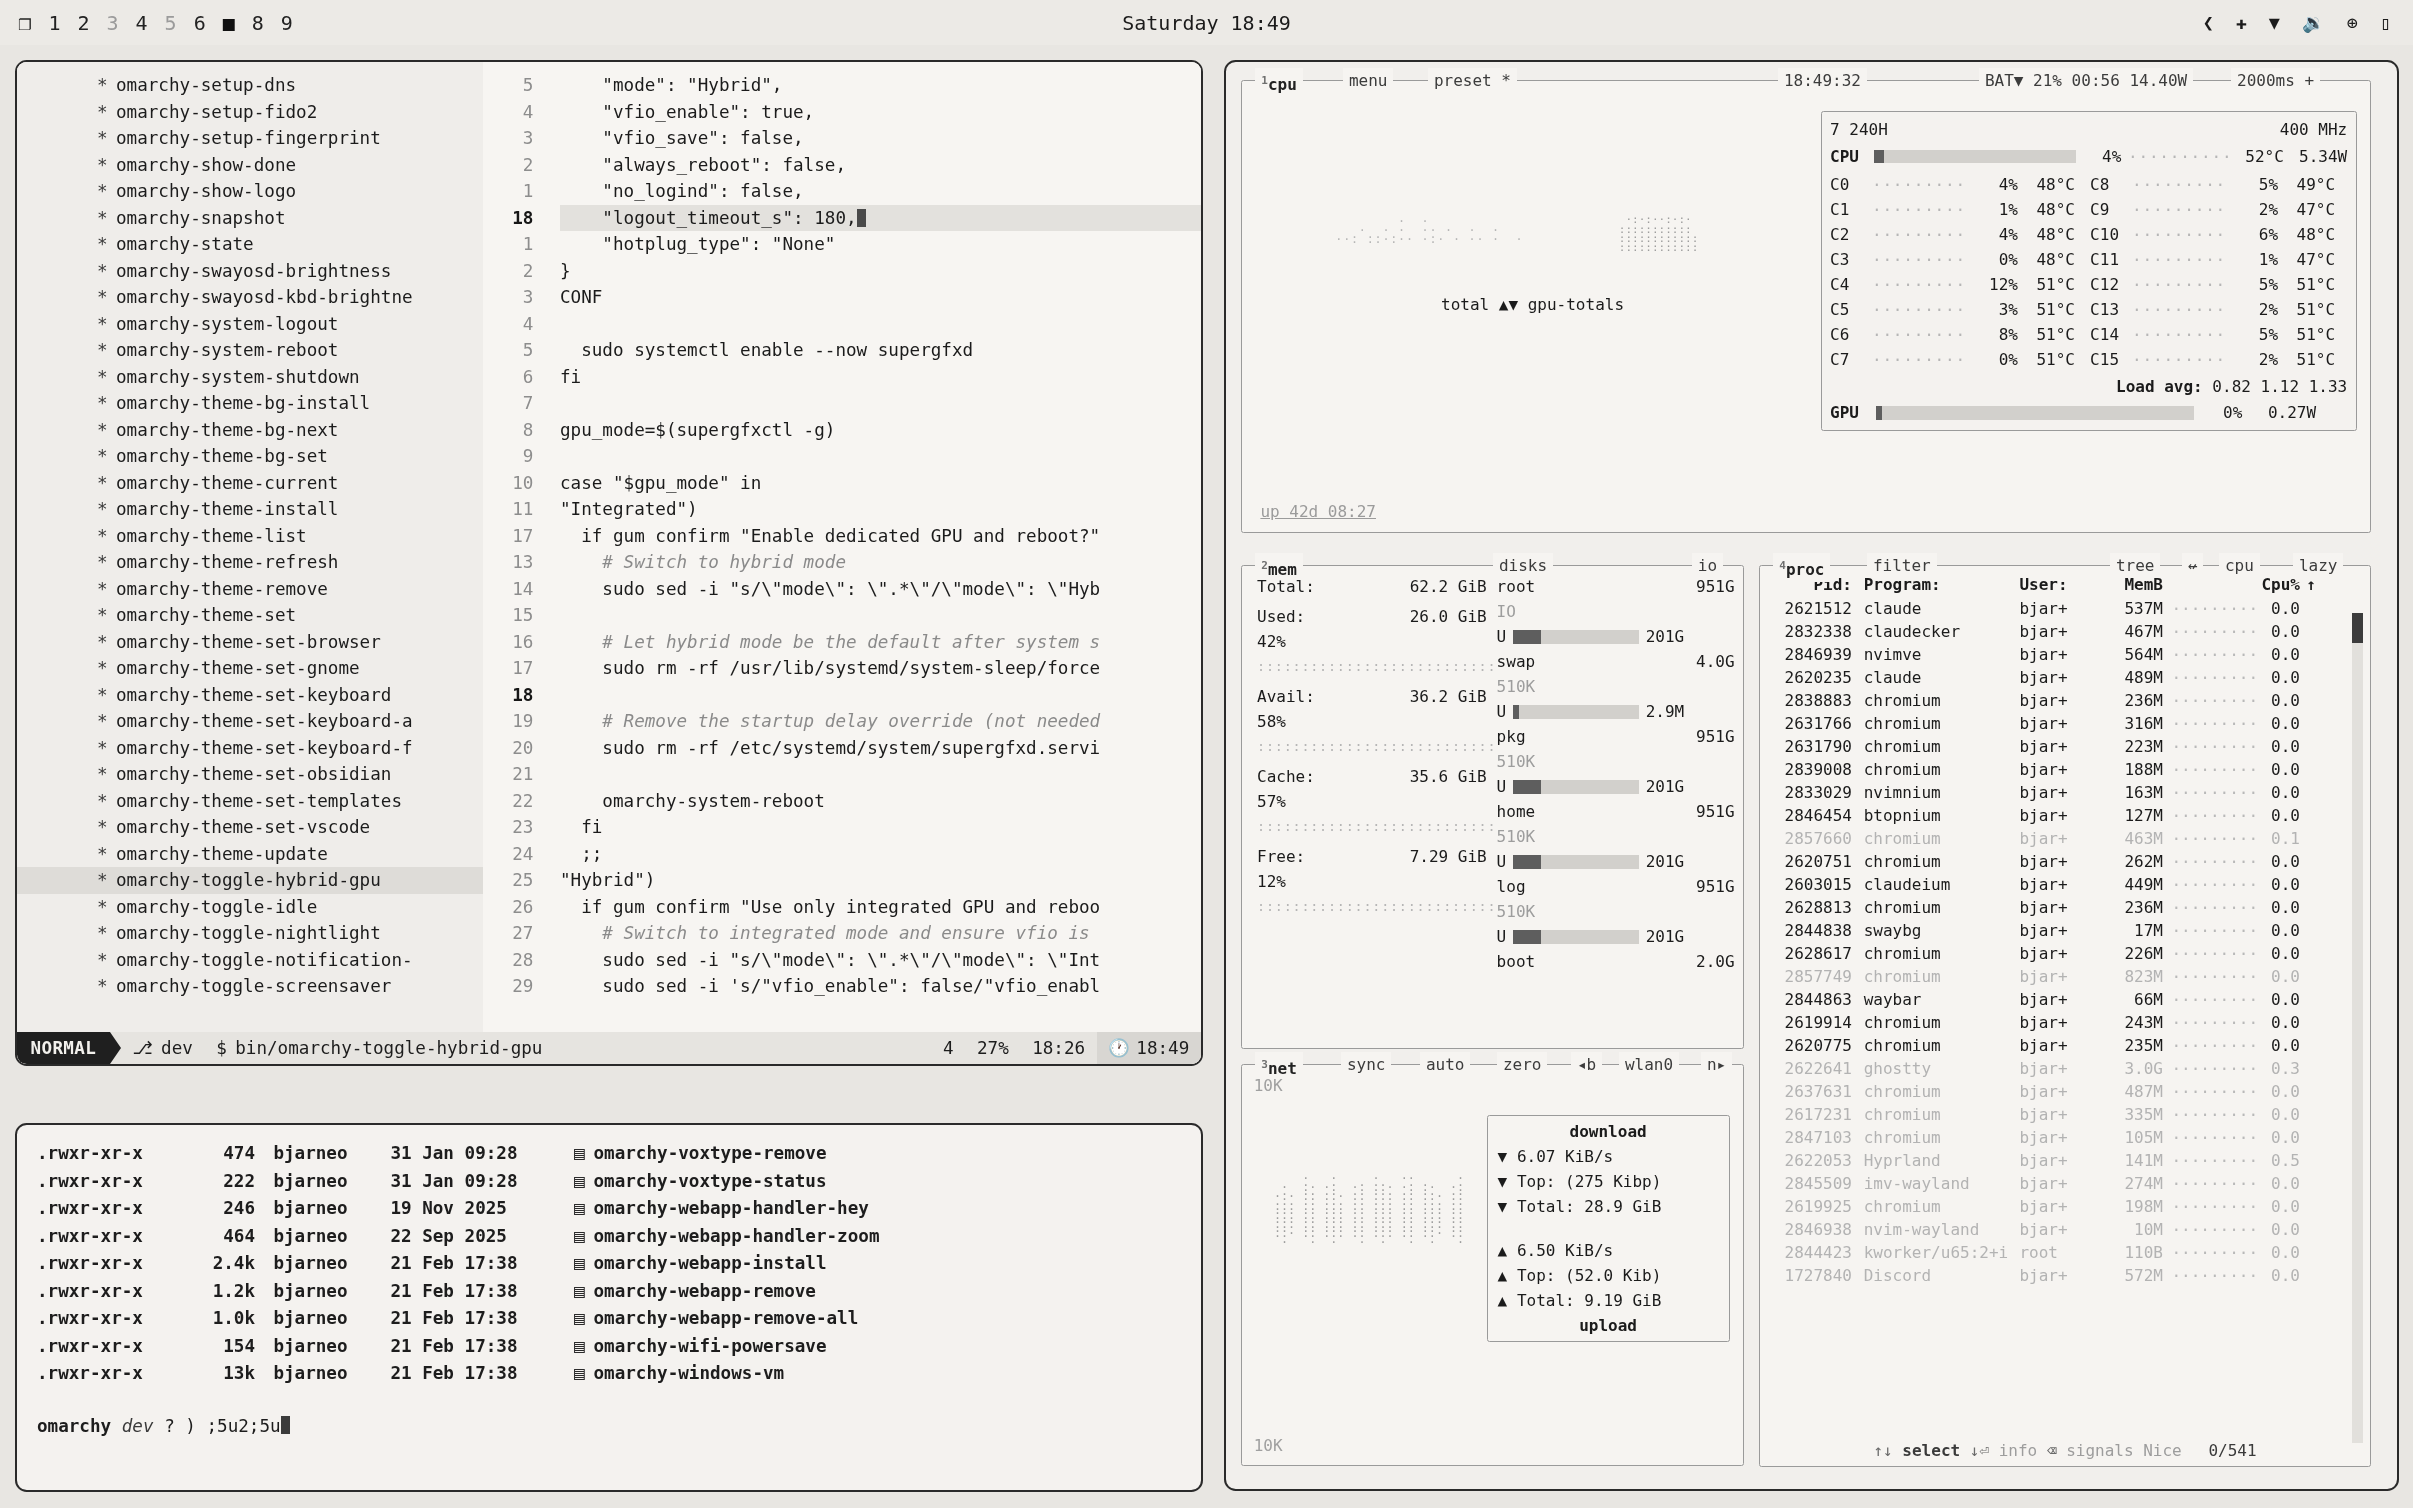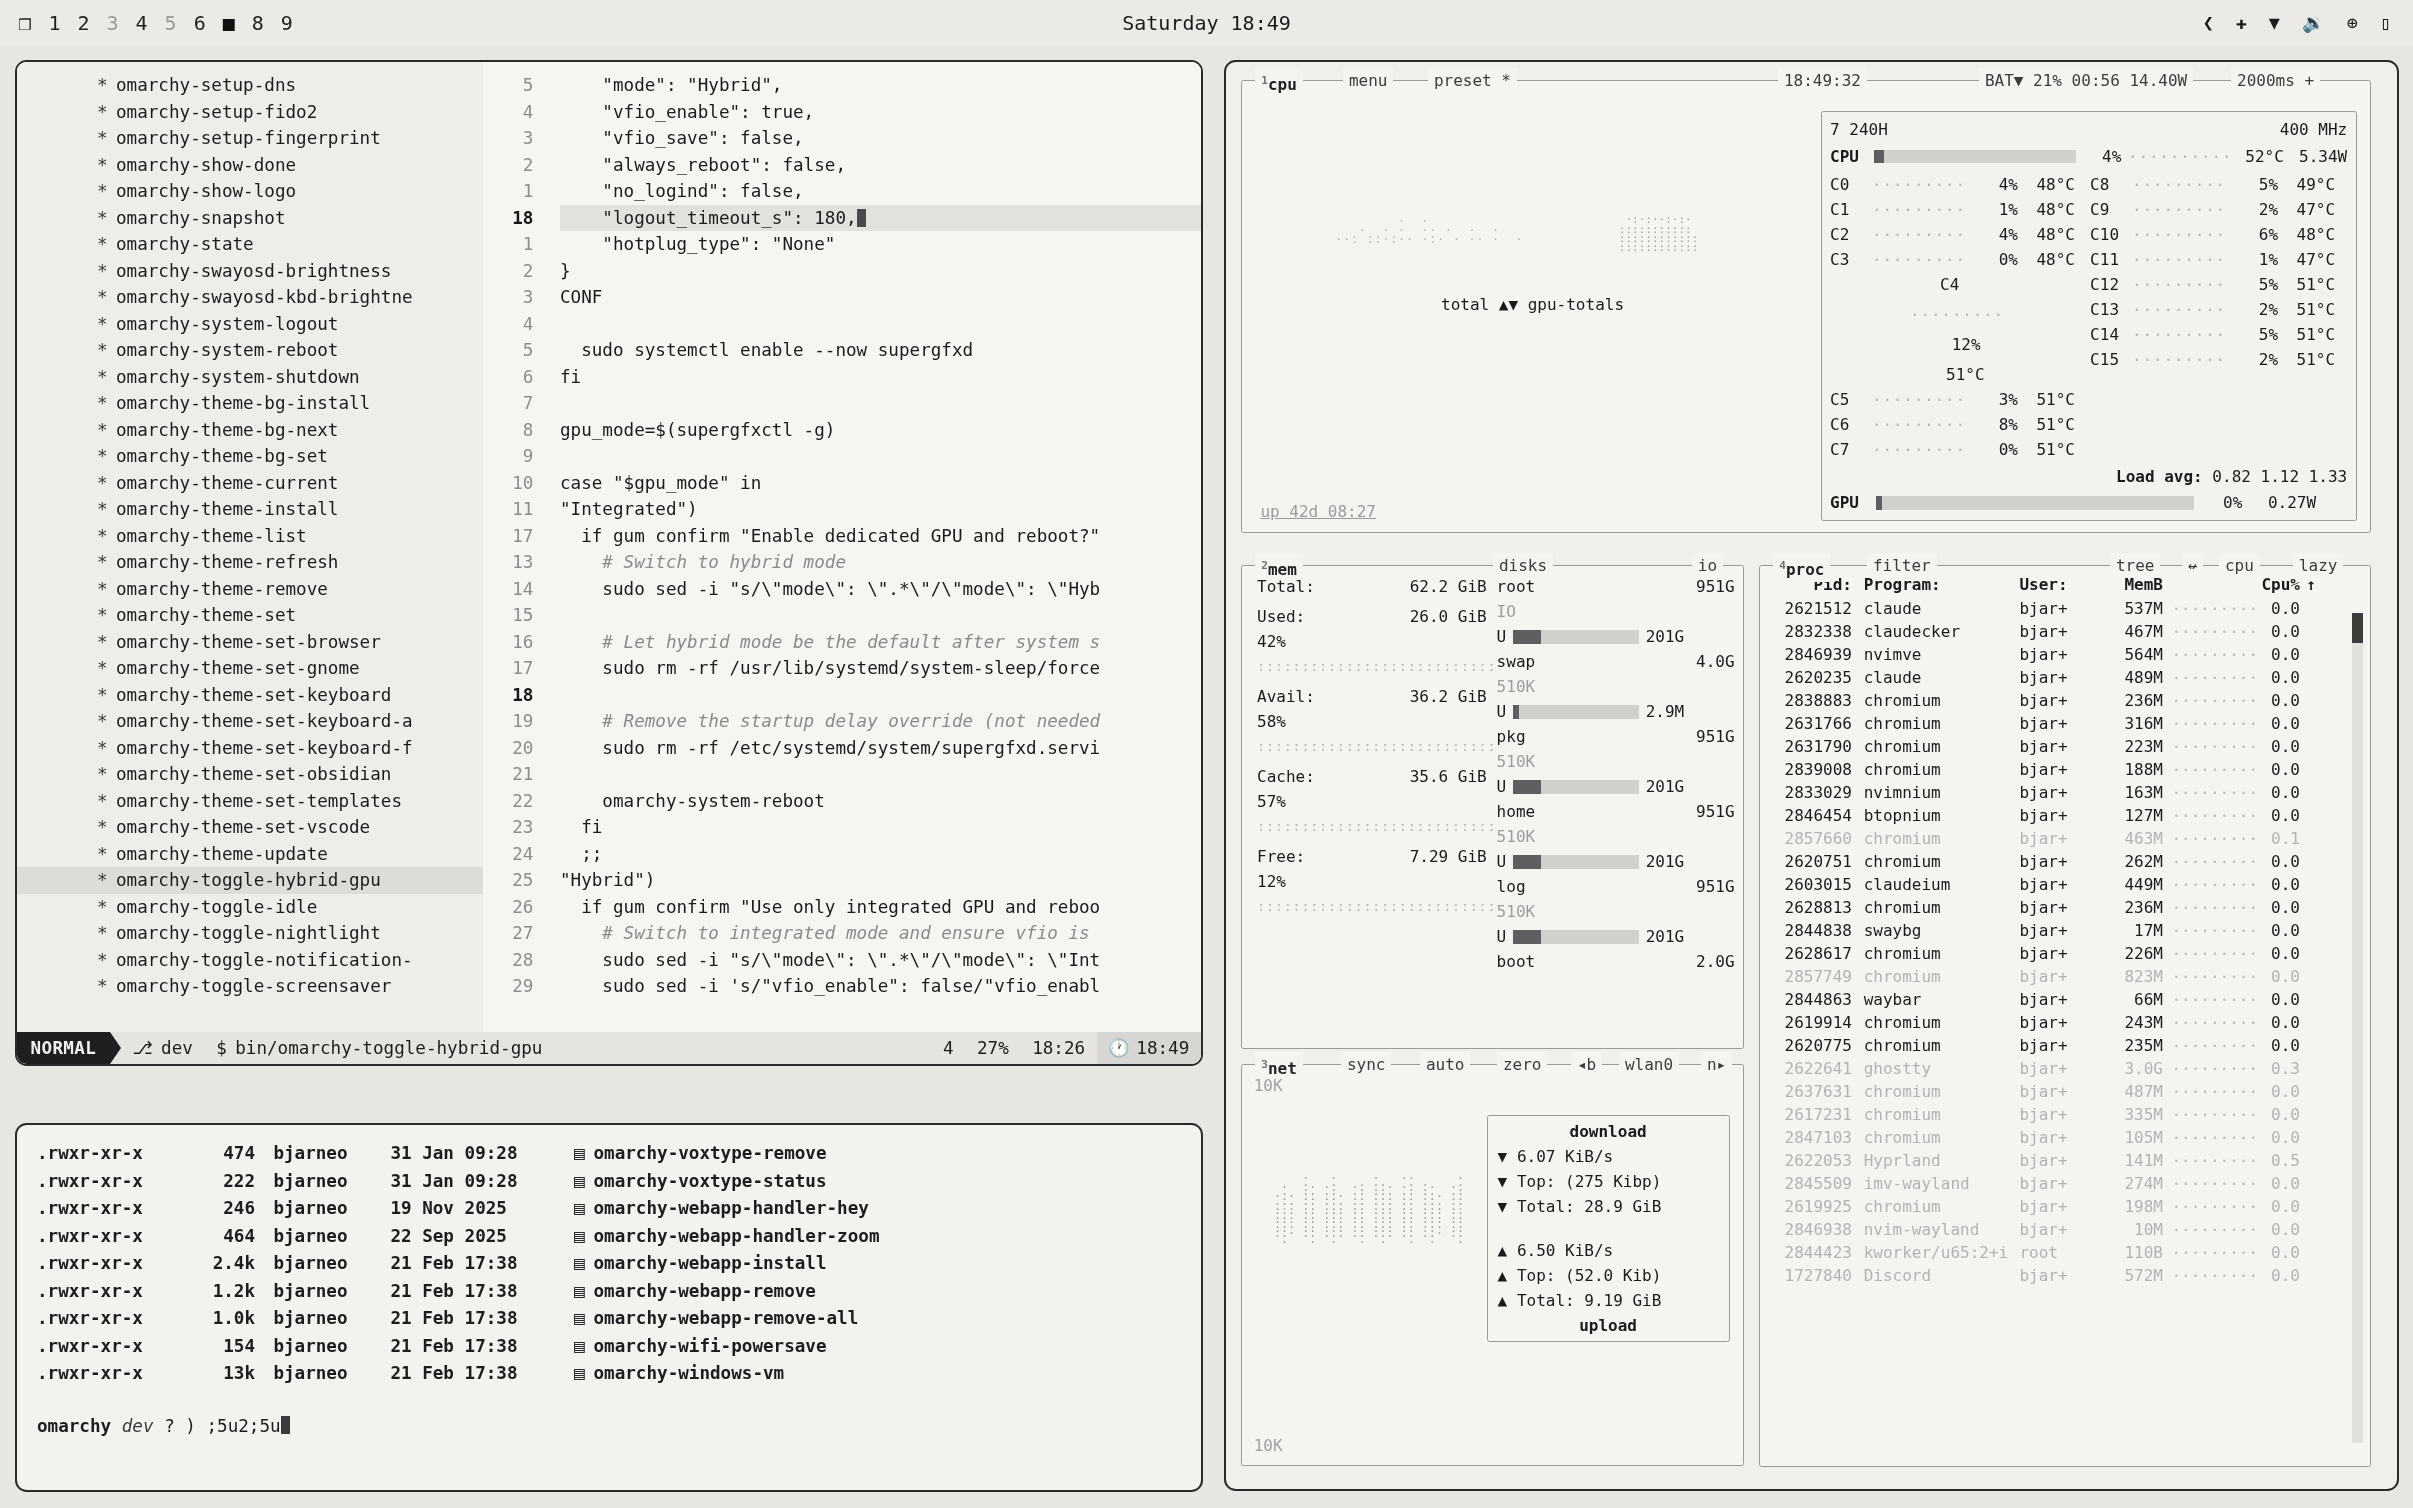--- a/index.html
+++ b/index.html
@@ -414,21 +414,21 @@
                 <span class="dots" style="width: 97px;">·········</span>
                 <span style="width: 44px; text-align: right;">4%</span>
                 <span style="width: 52px; text-align: right;">48°C</span>
               </div>
               <div style="display: flex; align-items: center; font-size: 16px; gap: 5px;">
                 <span style="width: 37px;">C3</span>
                 <span class="dots" style="width: 97px;">·········</span>
                 <span style="width: 44px; text-align: right;">0%</span>
                 <span style="width: 52px; text-align: right;">48°C</span>
               </div>
-              <div style="display: flex; align-items: center; font-size: 16px; gap: 5px; flex-direction: column;">
+              <div style="display: flex; align-items: center; font-size: 16px; gap: 5px;">
                 <span style="width: 37px;">C4</span>
                 <span class="dots" style="width: 97px;">·········</span>
                 <span style="width: 44px; text-align: right;">12%</span>
                 <span style="width: 52px; text-align: right;">51°C</span>
               </div>
               <div style="display: flex; align-items: center; font-size: 16px; gap: 5px;">
                 <span style="width: 37px;">C5</span>
                 <span class="dots" style="width: 97px;">·········</span>
                 <span style="width: 44px; text-align: right;">3%</span>
                 <span style="width: 52px; text-align: right;">51°C</span>
@@ -914,17 +914,27 @@
             <span class="mem">572M</span>
             <span class="spark">·········</span>
             <span class="cpu">0.0</span>
           </div>
         </div>
 
       <div style="position:absolute; right:6.7px; top:47px; width:11.7px; height:830px; background:#e2e0dc;">
         <div style="width:11.7px; height:30px; background:#3c3c3c;"></div>
       </div>
 
+      <div class="hintbar">
+        <span class="hint-k">↑↓</span>
+        <b>select</b>
+        <span class="hint-k">↓⏎</span>
+        <span class="dim">info</span>
+        <span class="hint-k">⌫</span>
+        <span class="dim">signals</span>
+        <span class="dim">Nice</span>
+        <span style="margin-left:17px;">0/541</span>
+      </div>
     </div>
 
   </div>
 </div>
 
 
 </body></html>

